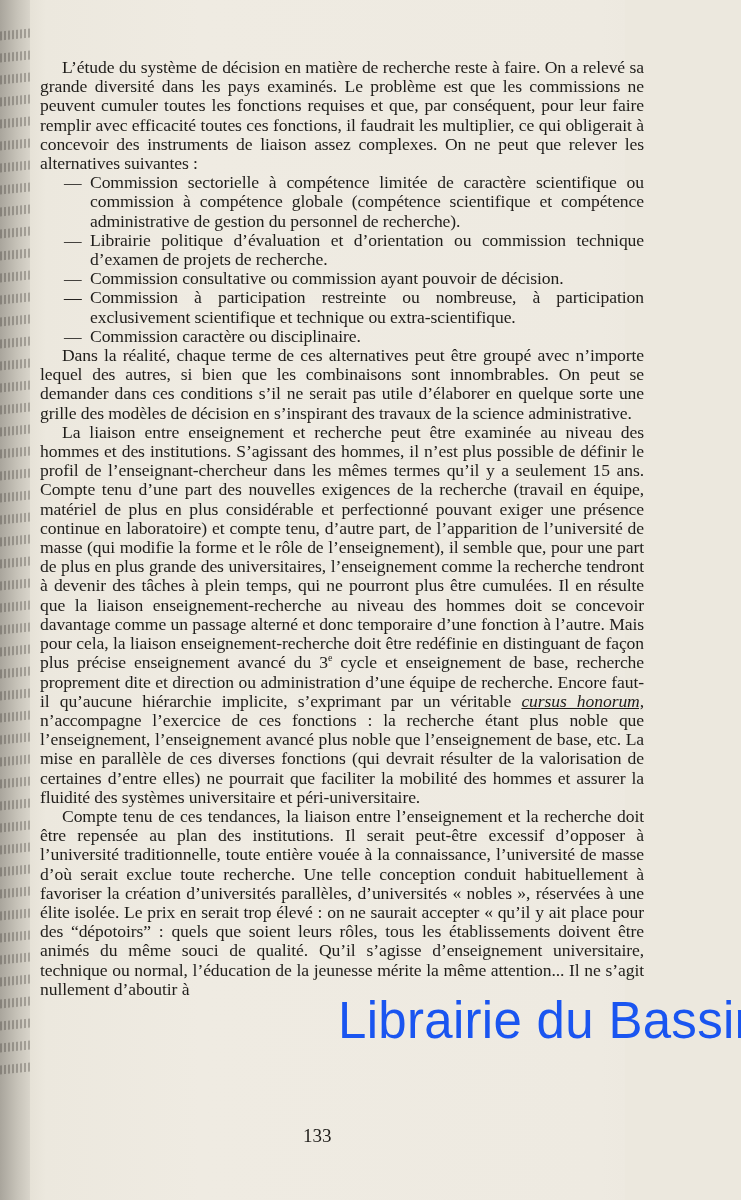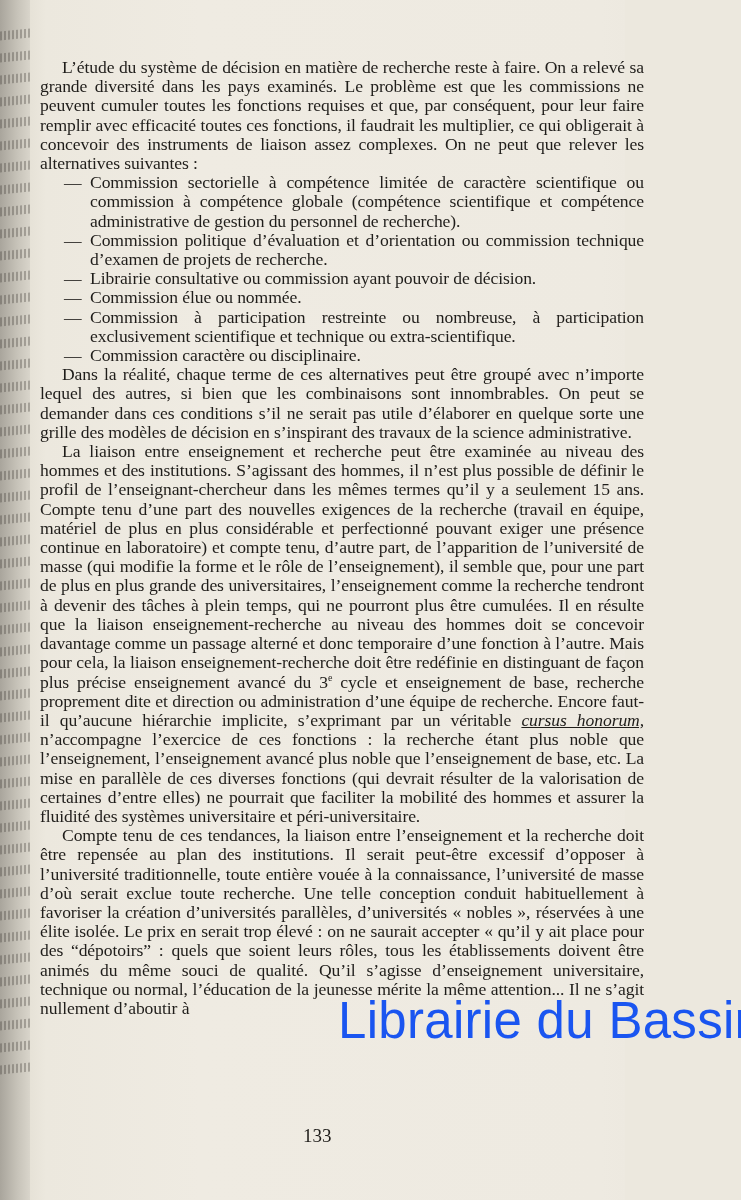--- a/index.html
+++ b/index.html
@@ -142,23 +142,23 @@
     <div class="fline" style="top:1020px"></div>
     <div class="fline" style="top:1042px"></div>
     <div class="fline" style="top:1064px"></div>
   </div>
 
   <div class="text-block">
     <p>L’étude du système de décision en matière de recherche reste à faire. On a relevé sa grande diversité dans les pays examinés. Le problème est que les commissions ne peuvent cumuler toutes les fonctions requises et que, par conséquent, pour leur faire remplir avec efficacité toutes ces fonctions, il faudrait les multiplier, ce qui obligerait à concevoir des instruments de liaison assez complexes. On ne peut que relever les alternatives suivantes :</p>
 
     <ul class="list">
       <li><span class="dash">—</span><span>Commission sectorielle à compétence limitée de caractère scientifique ou commission à compétence globale (compétence scientifique et compétence administrative de gestion du personnel de recherche).</span></li>
-      <li><span class="dash">—</span><span>Commission politique d’évaluation et d’orientation ou commission technique d’examen de projets de recherche.</span></li>
-      <li><span class="dash">—</span><span>Librairie consultative ou commission ayant pouvoir de décision.</span></li>
-      <li><span class="dash">—</span><span>Commission élue ou nommée.</span></li>
+      <li><span class="dash">—</span><span>Librairie politique d’évaluation et d’orientation ou commission technique d’examen de projets de recherche.</span></li>
+      <li><span class="dash">—</span><span>Commission consultative ou commission ayant pouvoir de décision.</span></li>
+      <li><span class="dash">—</span></li>
       <li><span class="dash">—</span><span>Commission à participation restreinte ou nombreuse, à participation exclusivement scientifique et technique ou extra-scientifique.</span></li>
       <li><span class="dash">—</span><span>Commission caractère ou disciplinaire.</span></li>
     </ul>
 
     <p>Dans la réalité, chaque terme de ces alternatives peut être groupé avec n’importe lequel des autres, si bien que les combinaisons sont innombrables. On peut se demander dans ces conditions s’il ne serait pas utile d’élaborer en quelque sorte une grille des modèles de décision en s’inspirant des travaux de la science administrative.</p>
     <p><span>La liaison entre enseignement et recherche peut être examinée au niveau des hommes et des institutions. S’agissant des hommes, il n’est plus possible de définir le profil de l’enseignant-chercheur dans les mêmes termes qu’il y a seulement 15 ans. Compte tenu d’une part des nouvelles exigences de la recherche (travail en équipe, matériel de plus en plus considérable et perfectionné pouvant exiger une présence continue en laboratoire) et compte tenu, d’autre part, de l’apparition de l’université de masse (qui modifie la forme et le rôle de l’enseignement), il semble que, pour une part de plus en plus grande des universitaires, l’enseignement comme la recherche tendront à devenir des tâches à plein temps, qui ne pourront plus être cumulées. Il en résulte que la liaison enseignement-recherche au niveau des hommes doit se concevoir davantage comme un passage alterné et donc temporaire d’une fonction à l’autre. Mais pour cela, la liaison enseignement-recherche doit être redéfinie en distinguant de façon plus précise enseignement avancé du 3</span><sup>e</sup><span> cycle et enseignement de base, recherche proprement dite et direction ou administration d’une équipe de recherche. Encore faut-il qu’aucune hiérarchie implicite, s’exprimant par un véritable </span><em>cursus honorum,</em><span> n’accompagne l’exercice de ces fonctions : la recherche étant plus noble que l’enseignement, l’enseignement avancé plus noble que l’enseignement de base, etc. La mise en parallèle de ces diverses fonctions (qui devrait résulter de la valorisation de certaines d’entre elles) ne pourrait que faciliter la mobilité des hommes et assurer la fluidité des systèmes universitaire et péri-universitaire.</span></p>
     <p>Compte tenu de ces tendances, la liaison entre l’enseignement et la recherche doit être repensée au plan des institutions. Il serait peut-être excessif d’opposer à l’université traditionnelle, toute entière vouée à la connaissance, l’université de masse d’où serait exclue toute recherche. Une telle conception conduit habituellement à favoriser la création d’universités parallèles, d’universités « nobles », réservées à une élite isolée. Le prix en serait trop élevé : on ne saurait accepter « qu’il y ait place pour des “dépotoirs” : quels que soient leurs rôles, tous les établissements doivent être animés du même souci de qualité. Qu’il s’agisse d’enseignement universitaire, technique ou normal, l’éducation de la jeunesse mérite la même attention... Il ne s’agit nullement d’aboutir à</p>
   </div>
 
   <div class="page-number">133</div>

